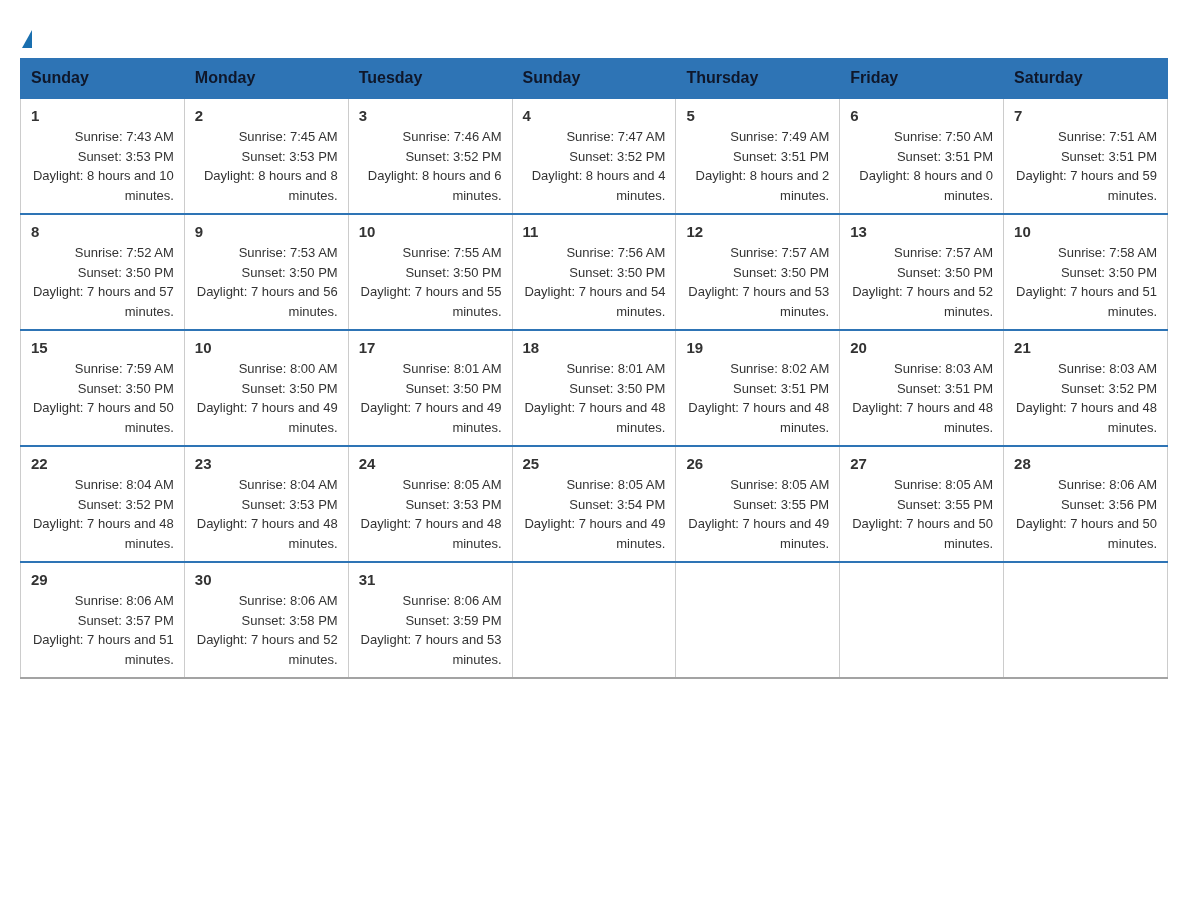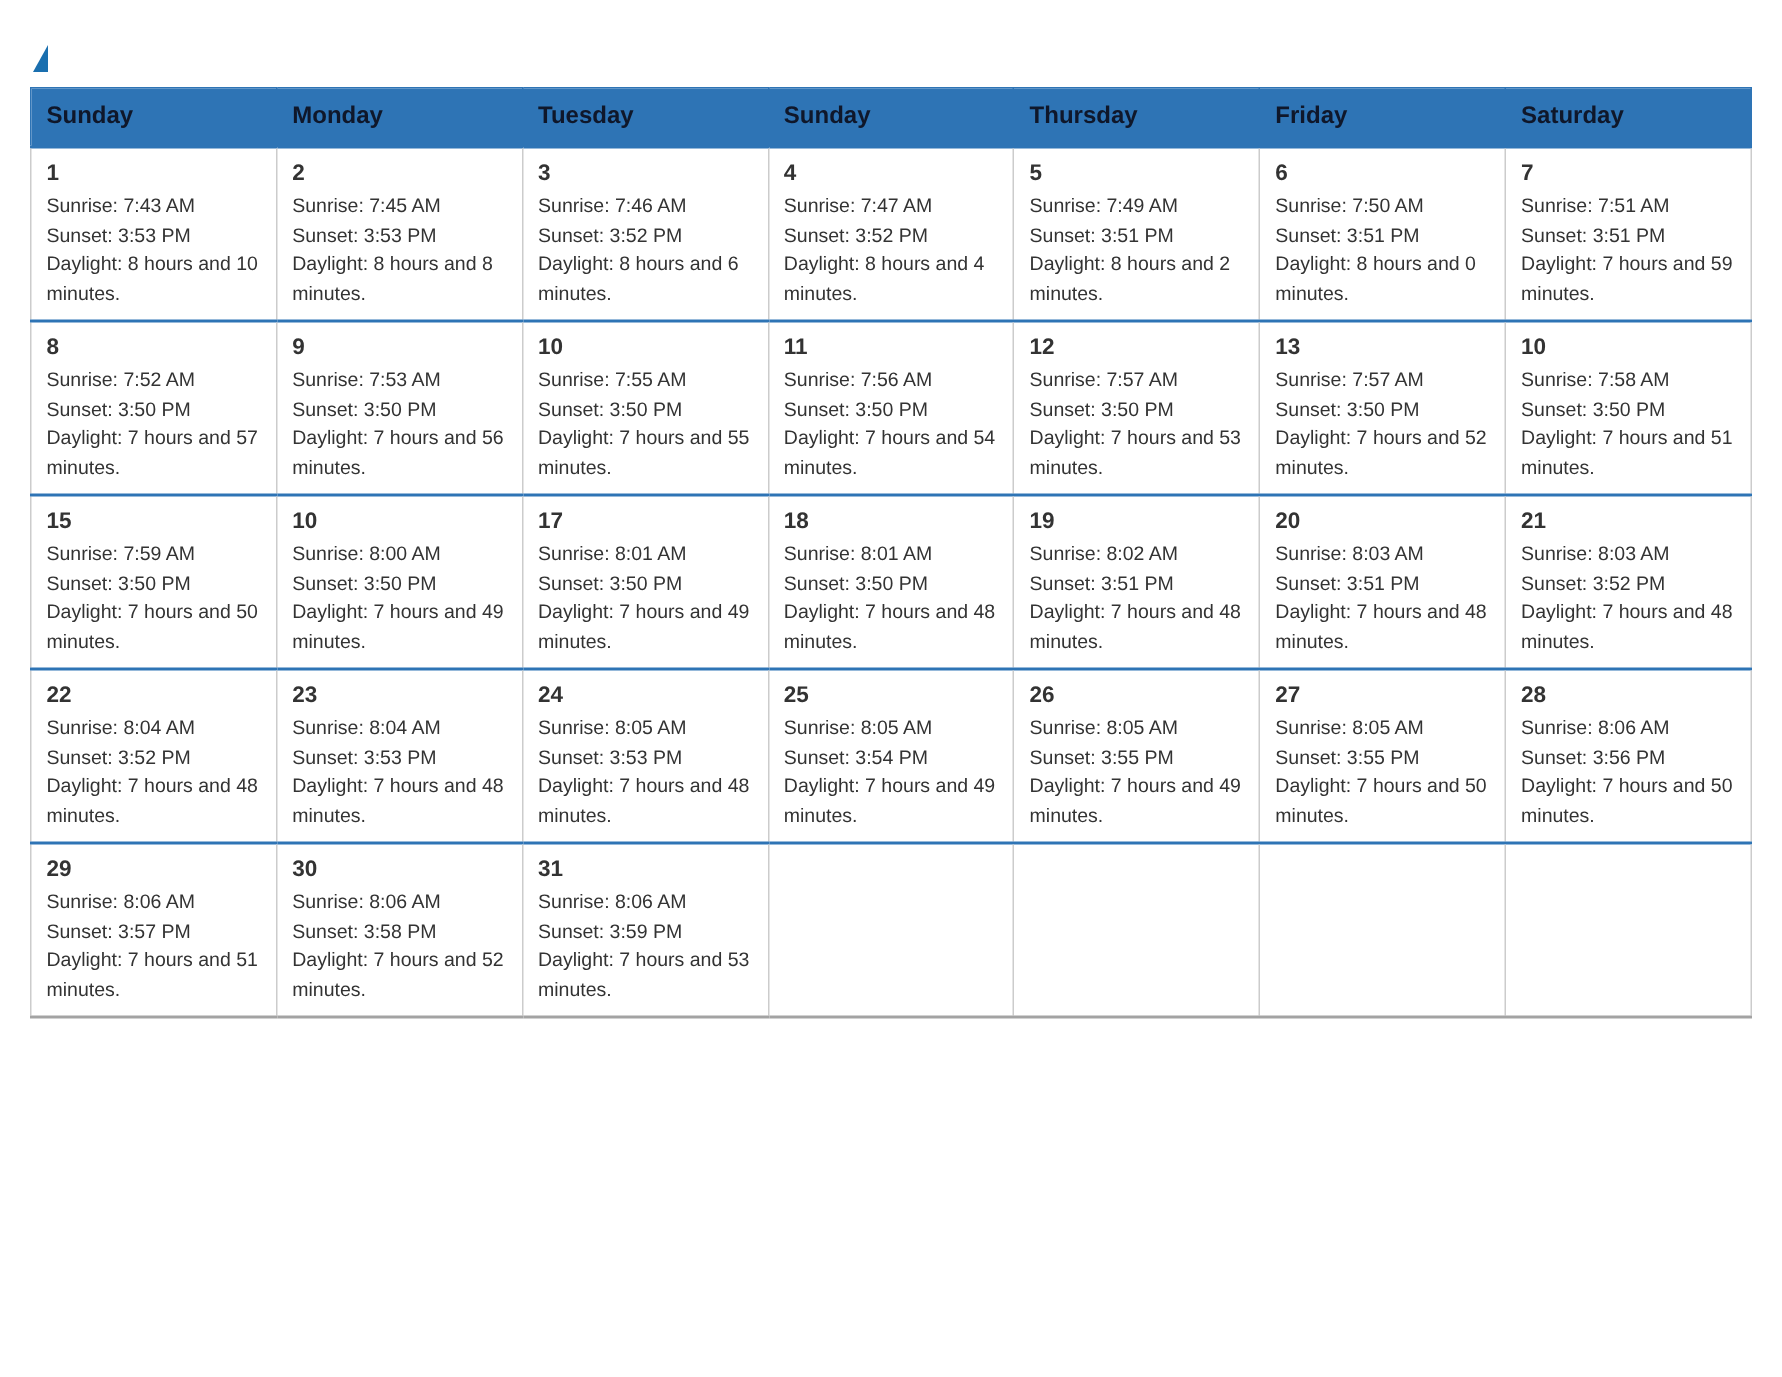--- a/index.html
+++ b/index.html
@@ -86,20 +86,21 @@
     .day-num {
       font-size: 15px;
       font-weight: bold;
       display: block;
       margin-bottom: 3px;
     }
     .day-info {
       font-size: 13px;
       line-height: 1.5;
       color: #333;
+      text-align: right;
     }
     .last-row td {
       border-bottom: 2px solid #a3a3a3;
     }
   </style>
 </head>
 <body>
 
 <div class="header-row">
   <div class="logo">

